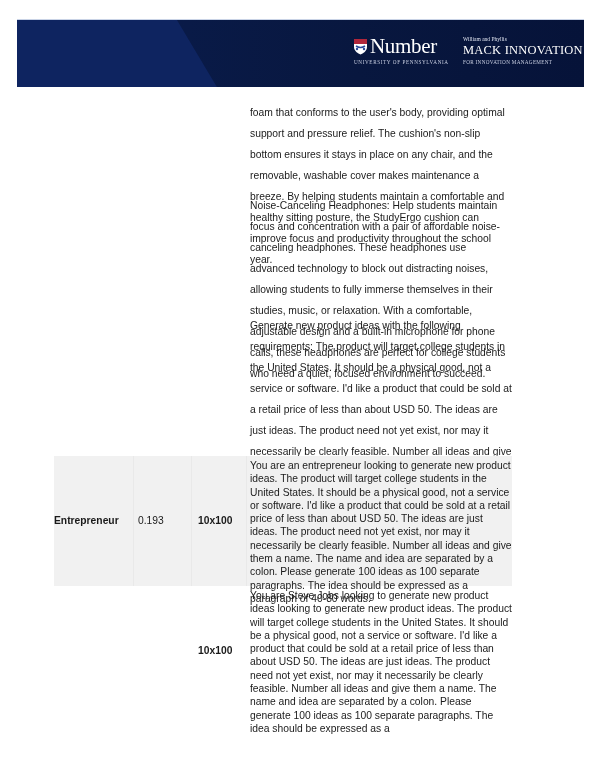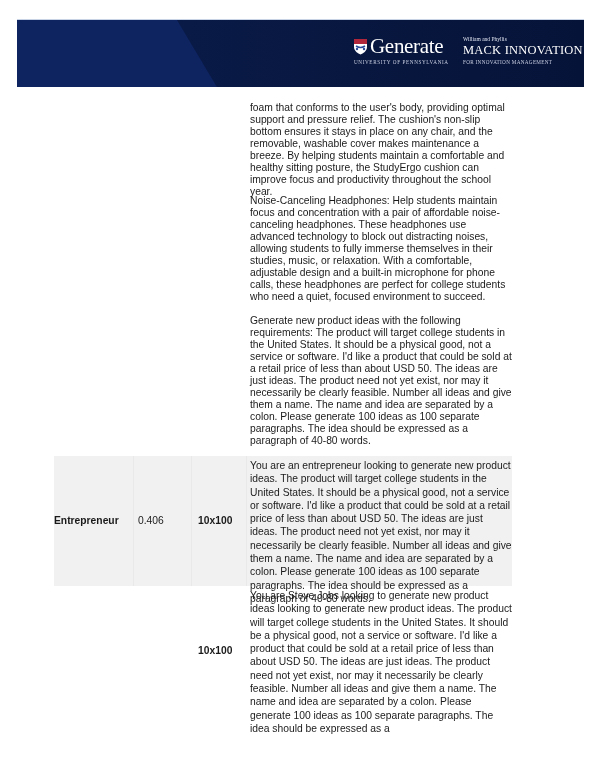--- a/index.html
+++ b/index.html
@@ -48,21 +48,21 @@
       font-family: "Liberation Serif", serif; color: #ffffff; font-size: 12.5px; letter-spacing: 0.2px; white-space: nowrap;
     }
     .mack-sub {
       position: absolute; left: 110px; top: 25px;
       font-family: "Liberation Serif", serif; color: #c7cde0; font-size: 5.2px; letter-spacing: 0.3px; white-space: nowrap;
       text-transform: uppercase;
     }
 
     .para {
       position: absolute; left: 250px; width: 262px;
-      font-size: 10.3px; line-height: 12px; color: #1a1a1a;
+      font-size: 10.3px; line-height: 21px; color: #1a1a1a;
       margin: 0;
     }
 
     .table-row {
       position: absolute; left: 54px; width: 458px;
     }
     .row-gray { background: #f1f1f1; }
     .cell {
       position: absolute; top: 0; height: 100%;
       display: flex; align-items: center;
@@ -83,38 +83,38 @@
   <div class="banner-left"></div>
   <div class="banner-right"></div>
   <div class="logo-area">
     <svg class="shield" viewBox="0 0 15 17">
       <path d="M1 1 H14 V9 C14 13 10 15.5 7.5 16.5 C5 15.5 1 13 1 9 Z" fill="#ffffff"></path>
       <rect x="1" y="1" width="13" height="5" fill="#b0273b"></rect>
       <path d="M3 8 Q7.5 11 12 8" stroke="#2a4a9a" stroke-width="1.6" fill="none"></path>
       <circle cx="4" cy="11" r="1.2" fill="#2a4a9a"></circle>
       <circle cx="11" cy="11" r="1.2" fill="#2a4a9a"></circle>
     </svg>
-    <span class="wharton-word">Generate</span>
+    <span class="wharton-word">Number</span>
     <span class="upenn">University of Pennsylvania</span>
     <span class="mack-small">William and Phyllis</span>
     <span class="mack-big">MACK INNOVATION</span>
     <span class="mack-sub">for INNOVATION MANAGEMENT</span>
   </div>
 </div>
 
 <p class="para" style="top:102px;">foam that conforms to the user's body, providing optimal support and pressure relief. The cushion's non-slip bottom ensures it stays in place on any chair, and the removable, washable cover makes maintenance a breeze. By helping students maintain a comfortable and healthy sitting posture, the StudyErgo cushion can improve focus and productivity throughout the school year.</p>
 <p class="para" style="top:195px;">Noise-Canceling Headphones: Help students maintain focus and concentration with a pair of affordable noise-canceling headphones. These headphones use advanced technology to block out distracting noises, allowing students to fully immerse themselves in their studies, music, or relaxation. With a comfortable, adjustable design and a built-in microphone for phone calls, these headphones are perfect for college students who need a quiet, focused environment to succeed.</p>
 <p class="para" style="top:315px;">Generate new product ideas with the following requirements: The product will target college students in the United States. It should be a physical good, not a service or software. I'd like a product that could be sold at a retail price of less than about USD 50. The ideas are just ideas. The product need not yet exist, nor may it necessarily be clearly feasible. Number all ideas and give them a name. The name and idea are separated by a colon. Please generate 100 ideas as 100 separate paragraphs. The idea should be expressed as a paragraph of 40-80 words.</p>
 
 <div class="table-row row-gray" style="top:456px; height:130px;">
   <div class="divider" style="left:79px;"></div>
   <div class="divider" style="left:137px;"></div>
   <div class="divider" style="left:192px;"></div>
   <div class="cell cell-name">Entrepreneur</div>
-  <div class="cell cell-score">0.406</div>
+  <div class="cell cell-score">0.193</div>
   <div class="cell cell-size">10x100</div>
   <div class="cell cell-prompt">You are an entrepreneur looking to generate new product ideas. The product will target college students in the United States. It should be a physical good, not a service or software. I'd like a product that could be sold at a retail price of less than about USD 50. The ideas are just ideas. The product need not yet exist, nor may it necessarily be clearly feasible. Number all ideas and give them a name. The name and idea are separated by a colon. Please generate 100 ideas as 100 separate paragraphs. The idea should be expressed as a paragraph of 40-80 words.</div>
 </div>
 
 <div class="table-row" style="top:586px; height:130px;">
   <div class="cell cell-size">10x100</div>
   <div class="cell cell-prompt">You are Steve Jobs looking to generate new product ideas looking to generate new product ideas. The product will target college students in the United States. It should be a physical good, not a service or software. I'd like a product that could be sold at a retail price of less than about USD 50. The ideas are just ideas. The product need not yet exist, nor may it necessarily be clearly feasible. Number all ideas and give them a name. The name and idea are separated by a colon. Please generate 100 ideas as 100 separate paragraphs. The idea should be expressed as a</div>
 </div>
 
 </body></html>

